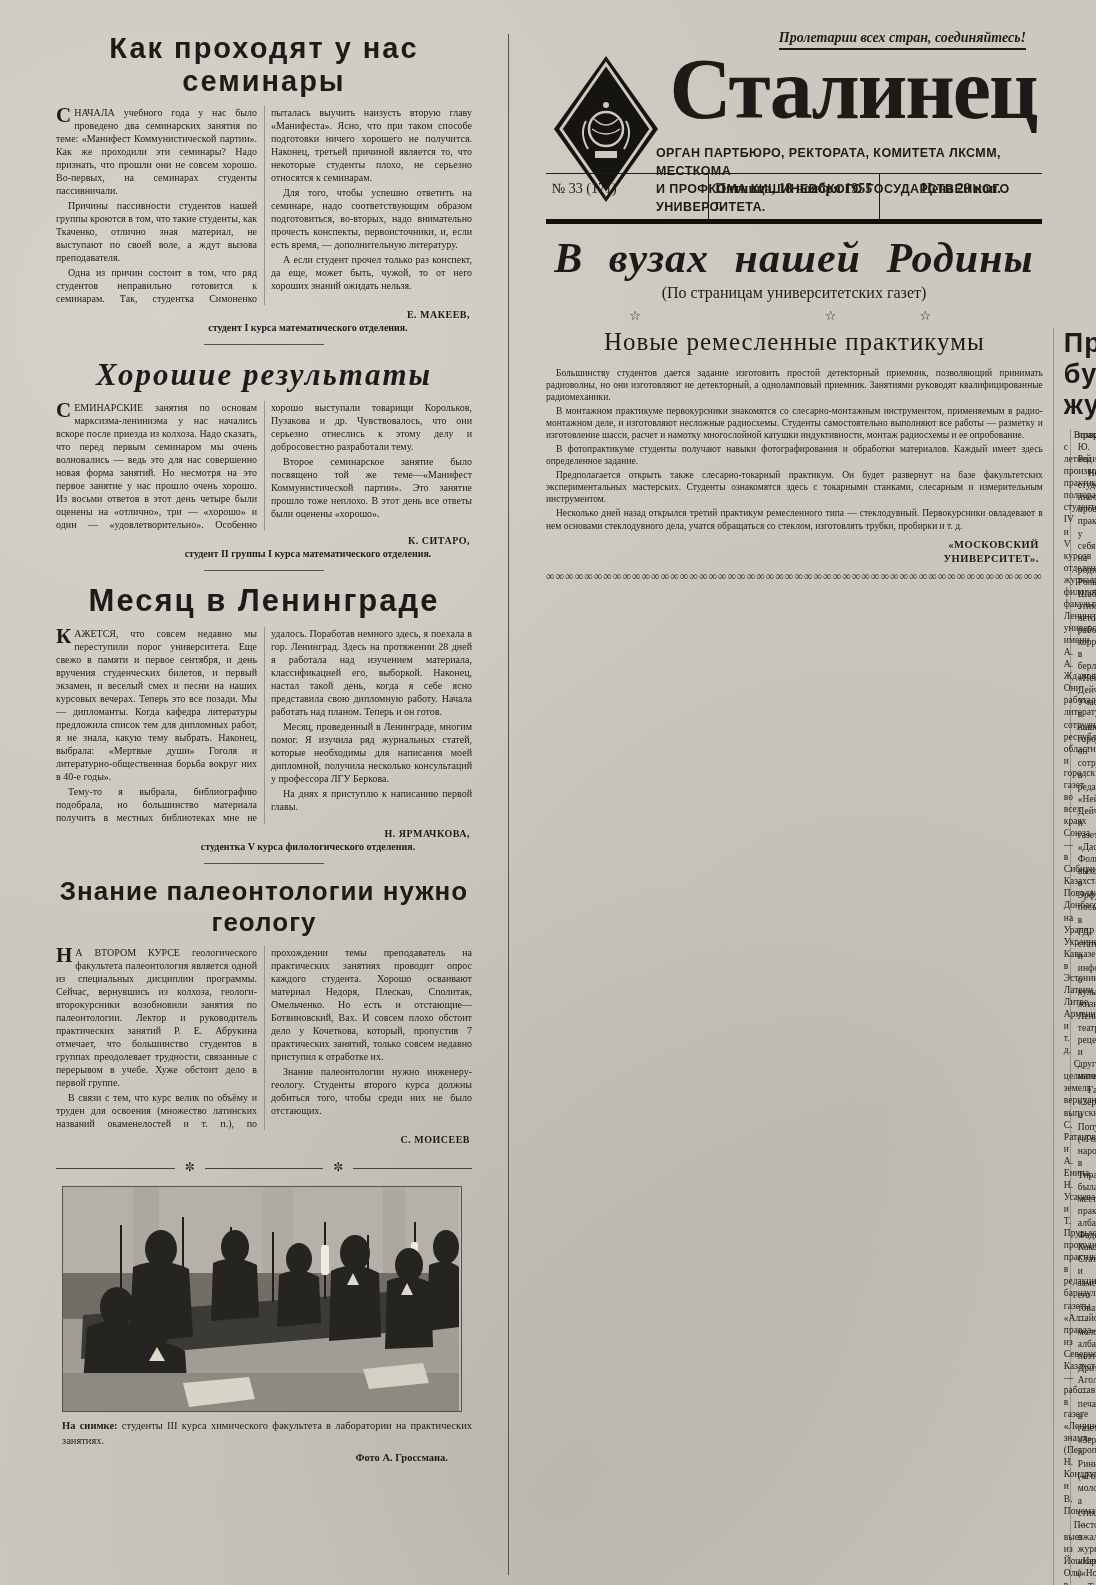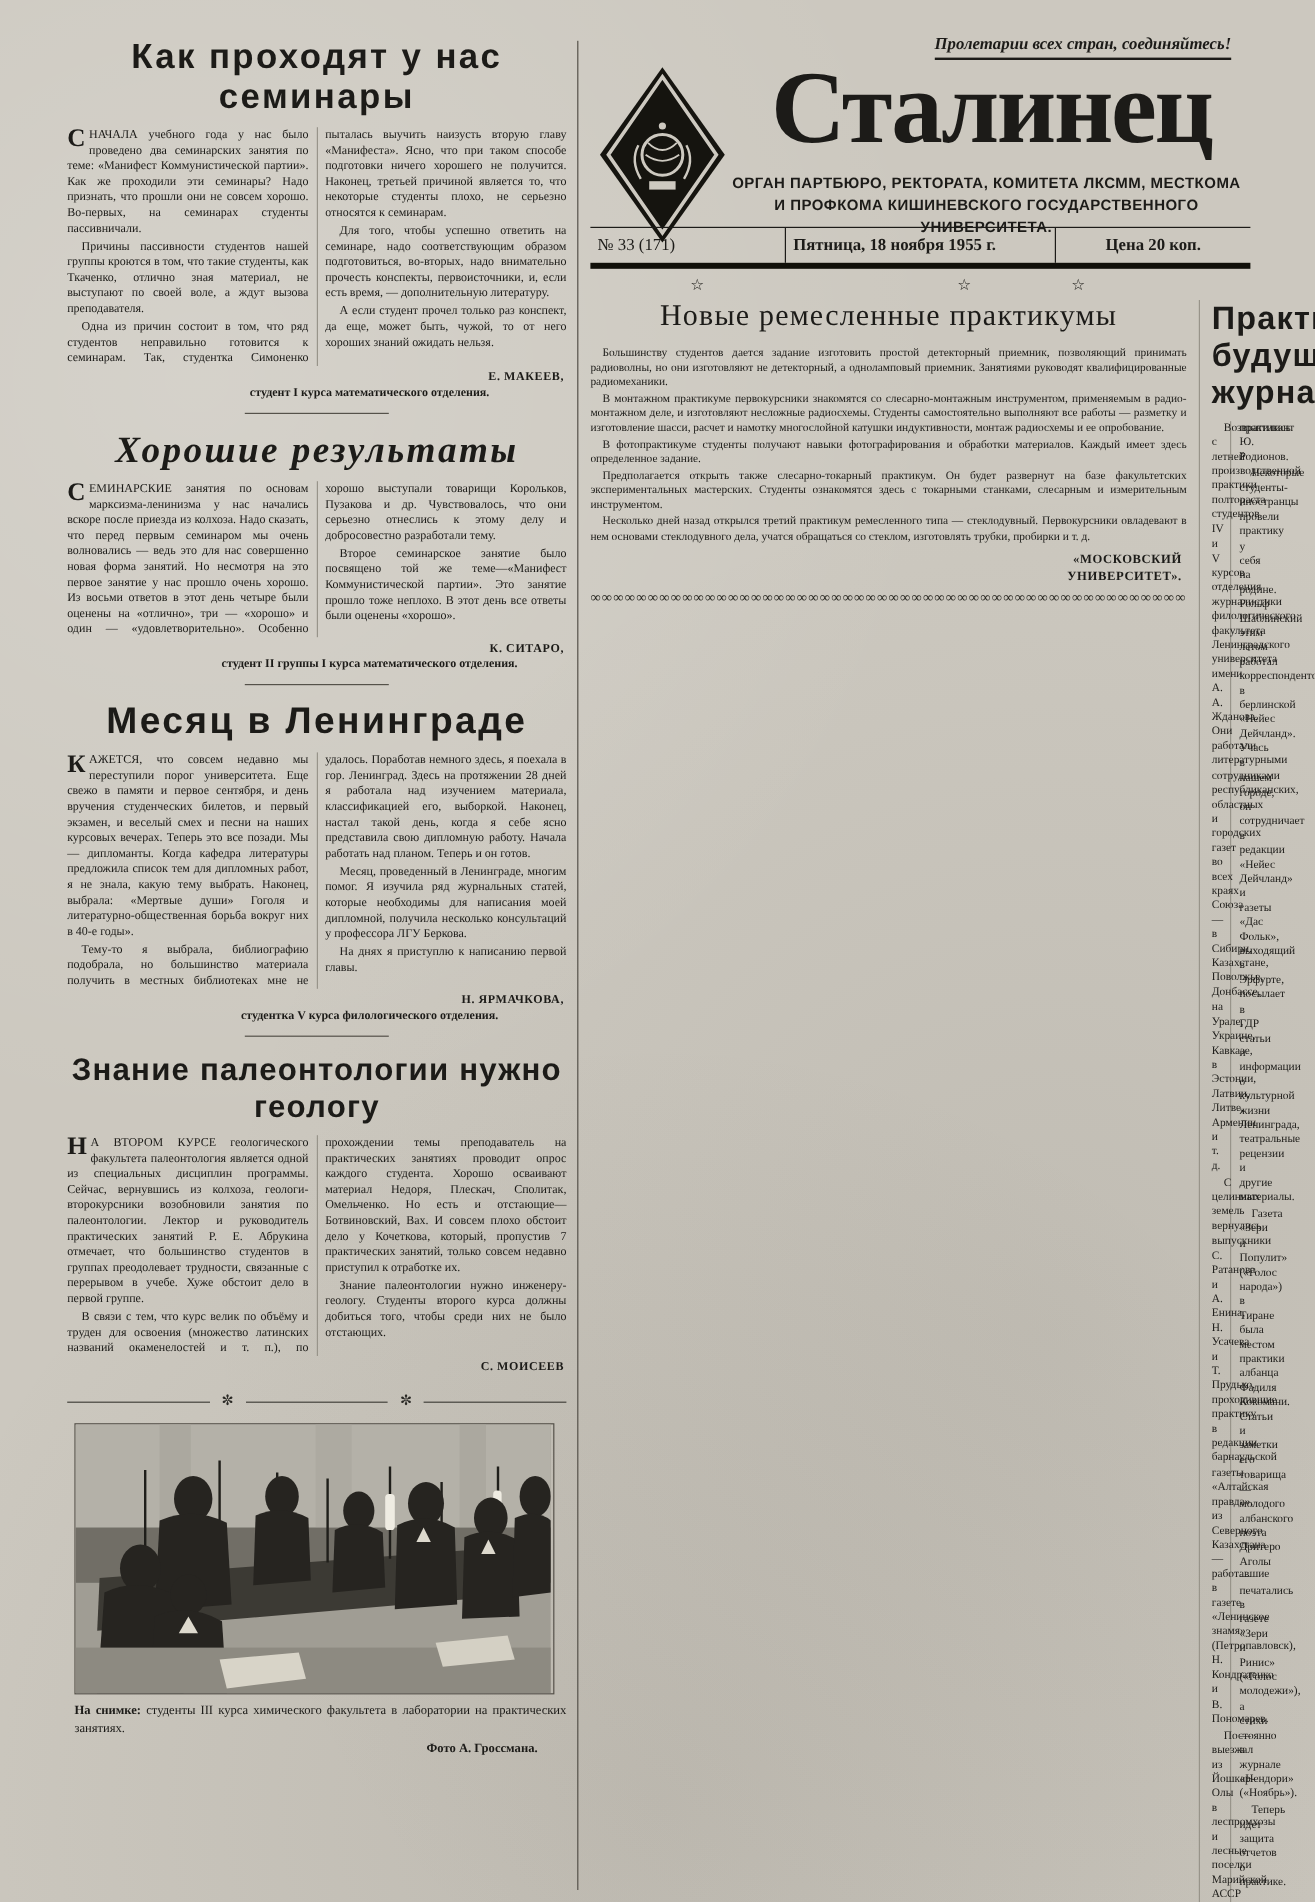--- a/index.html
+++ b/index.html
@@ -8,20 +8,21 @@
     background:#ccc8bf;
     background-image:radial-gradient(circle at 15% 20%, rgba(255,255,255,.18), transparent 40%),
                      radial-gradient(circle at 80% 70%, rgba(90,85,75,.10), transparent 50%),
                      radial-gradient(circle at 50% 95%, rgba(90,85,75,.12), transparent 40%);
     color:#1c1b18;
     font-family:"Liberation Serif", serif;
     overflow:hidden;
     box-sizing:border-box;
     padding:28px 54px 10px 56px;
     display:flex;
+    gap:27px;
   }
   .left-block{width:416px;flex:0 0 416px;padding-top:4px;}
   .vrule{flex:0 0 1px;background:#55524a;margin:6px 10px 0 9px;}
   .right-block{flex:1 1 auto;min-width:0;}
 
   
   article{margin:0;}
   .hl-sans{font-family:"Liberation Sans", sans-serif;font-weight:bold;text-align:center;margin:0 0 8px 0;letter-spacing:1px;}
   .hl-serif{font-family:"Liberation Serif", serif;font-weight:bold;text-align:center;margin:0 0 8px 0;}
   .body{text-align:justify;font-size:10px;line-height:1.3;}
@@ -53,21 +54,21 @@
   .caption .cap-prefix{font-weight:bold;}
   .caption .credit{display:block;text-align:right;font-weight:bold;padding-right:24px;margin-top:2px;}
 
   
   .masthead{position:relative;height:196px;}
   .slogan{position:absolute;top:2px;right:16px;font-style:italic;font-weight:bold;font-size:14px;
     border-bottom:2px solid #1c1b18;padding-bottom:2px;}
   .logo{position:absolute;left:6px;top:26px;}
   .nameplate{position:absolute;left:118px;right:0;top:18px;text-align:center;
     font-family:"Liberation Serif",serif;font-weight:bold;font-size:86px;line-height:1;letter-spacing:-2px;}
-  .orglines{position:absolute;left:110px;right:0;top:116px;text-align:center;
+  .orglines{position:absolute;left:110px;right:0;top:116px;
     font-family:"Liberation Sans",sans-serif;font-weight:bold;font-size:12.5px;line-height:1.45;letter-spacing:.4px;}
   .infobar{position:absolute;left:0;right:0;bottom:0;display:flex;align-items:stretch;
     border-top:1px solid #1c1b18;border-bottom:5px solid #111009;font-size:14px;}
   .infobar .cell{padding:7px 6px 6px 6px;}
   .infobar .c1{flex:0 0 150px;}
   .infobar .c2{flex:1;text-align:left;border-left:1px solid #1c1b18;border-right:1px solid #1c1b18;font-weight:bold;}
   .infobar .c3{flex:0 0 150px;text-align:center;font-weight:bold;}
 
   
   .vuzy-head{text-align:center;margin:10px 0 2px 0;}
@@ -258,20 +259,24 @@
         <div>И ПРОФКОМА  КИШИНЕВСКОГО ГОСУДАРСТВЕННОГО УНИВЕРСИТЕТА.</div>
       </div>
 
       <div class="infobar">
         <div class="cell c1">№ 33  (171)</div>
         <div class="cell c2">Пятница, 18 ноября 1955 г.</div>
         <div class="cell c3">Цена 20 коп.</div>
       </div>
     </header>
 
+    <div class="vuzy-head">
+      <h1 class="vuzy-title">В вузах нашей Родины</h1>
+      <p class="vuzy-sub">(По страницам университетских газет)</p>
+    </div>
 
     <div class="stars-row">
       <span class="s1">☆</span>
       <span class="s2">☆ ☆</span>
     </div>
 
     <div class="mid-section">
 
       <div class="mid-col1">
         <article>

